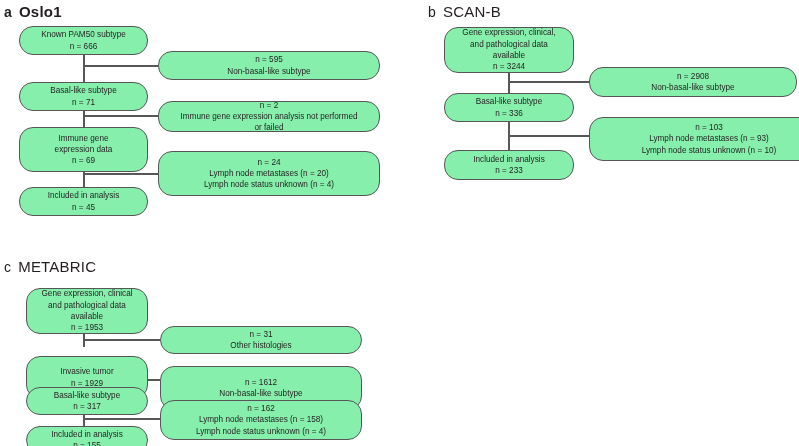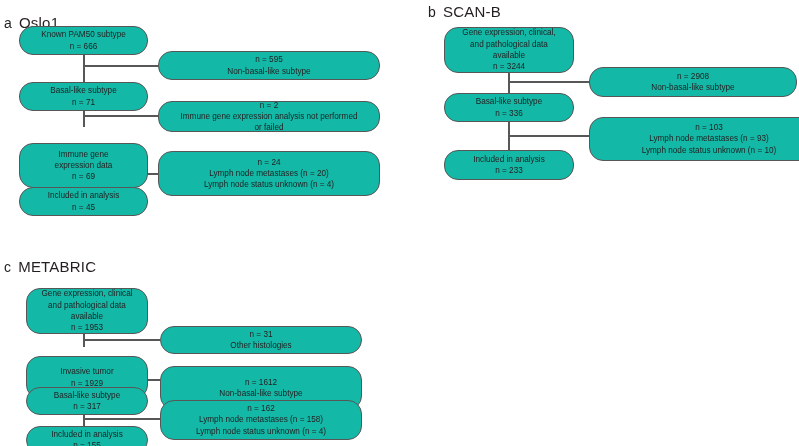--- a/index.html
+++ b/index.html
@@ -22,21 +22,21 @@
     color:#231f20;
   }
   .panel-label .pl-letter{font-size:14px;}
   .panel-label .pl-name{font-size:15px;margin-left:7px;}
 
   .node{
     position:absolute;
     box-sizing:border-box;
     border:1.1px solid #575757;
     border-radius:14px;
-    background:#14b8a6;
+    background:#86efac;
     display:flex;
     align-items:center;
     justify-content:center;
     text-align:center;
     font-size:8.2px;
     line-height:11.3px;
     color:#231f20;
     padding:2px 4px;
     z-index:2;
   }
@@ -68,33 +68,33 @@
       <line x1="84" y1="334" x2="84" y2="347"></line>
       <line x1="84" y1="376" x2="84" y2="387"></line>
       <line x1="84" y1="415" x2="84" y2="426"></line>
 
       <line x1="84" y1="340" x2="160" y2="340"></line>
       <line x1="84" y1="380" x2="160" y2="380"></line>
       <line x1="84" y1="419" x2="160" y2="419"></line>
     </g>
   </svg>
 
-  <div class="panel-label" style="left:4px;top:14px;">
+  <div class="panel-label" style="left:4px;top:3px;font-weight:bold;">
     <span class="pl-letter">a</span><span class="pl-name">Oslo1</span>
   </div>
 
   <div class="node" style="left:19px;top:26px;width:129px;height:29px;">
     <span class="txt">Known PAM50 subtype
 n = 666</span>
   </div>
   <div class="node" style="left:19px;top:82px;width:129px;height:29px;">
     <span class="txt">Basal-like subtype
 n = 71</span>
   </div>
-  <div class="node" style="left:19px;top:127px;width:129px;height:45px;margin-top:16px;">
+  <div class="node" style="left:19px;top:127px;width:129px;height:45px;">
     <span class="txt">Immune gene
 expression data
 n = 69</span>
   </div>
   <div class="node" style="left:19px;top:187px;width:129px;height:29px;">
     <span class="txt">Included in analysis
 n = 45</span>
   </div>
 
   <div class="node wide" style="left:158px;top:51px;width:222px;height:29px;">

